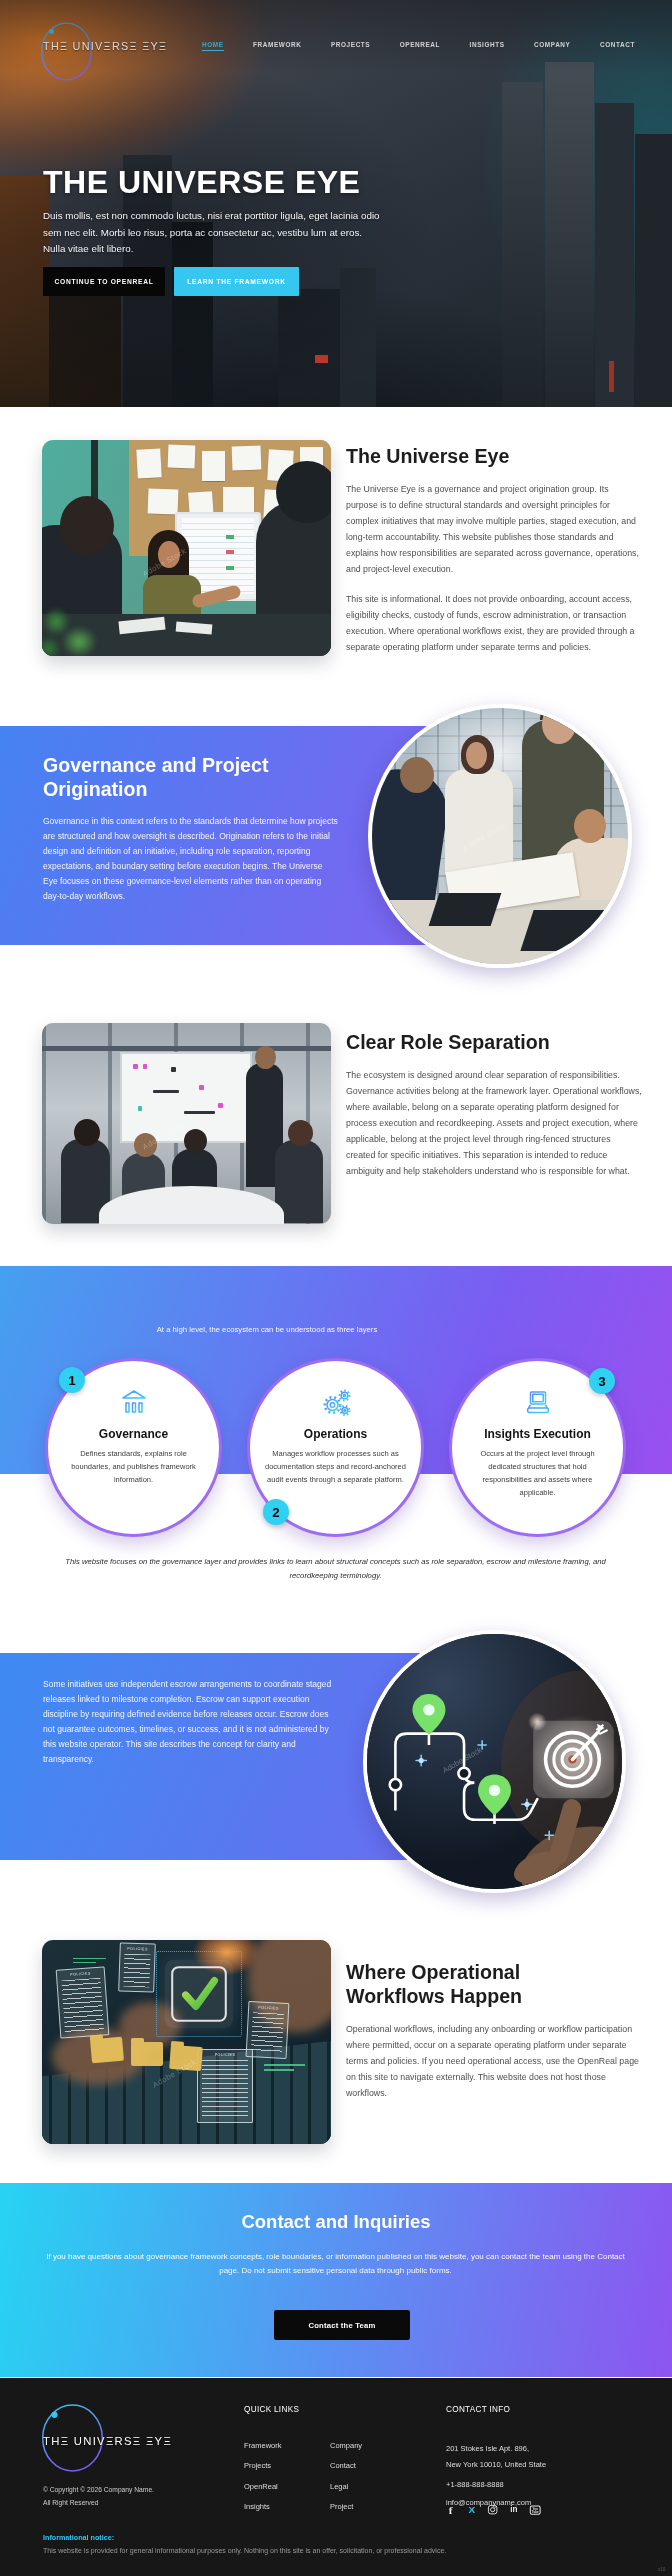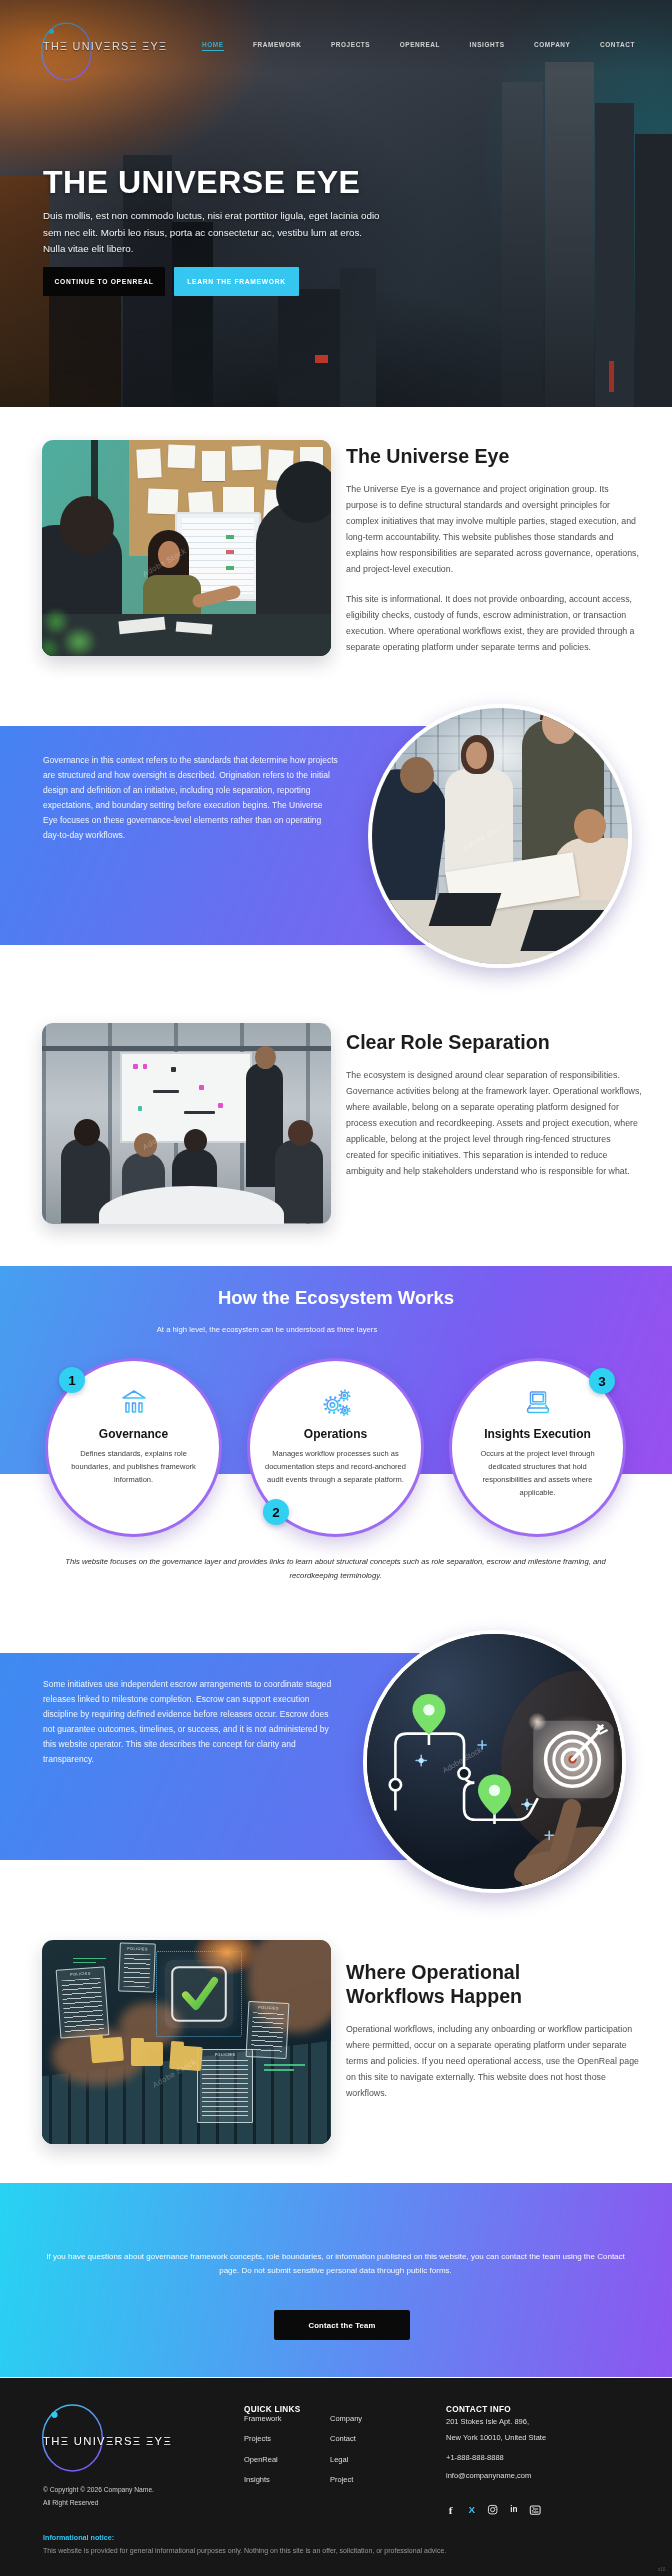--- a/index.html
+++ b/index.html
@@ -157,21 +157,21 @@
   .eco-note{position:absolute;left:42px;top:1555px;width:587px;text-align:center;font-style:italic;
             font-size:7.7px;line-height:14px;color:#2e2e30;font-weight:500;}
 
   
   .contact-title{position:absolute;left:0;top:2211px;width:672px;text-align:center;color:#fff;font-size:18.5px;font-weight:700;}
   .contact-body{position:absolute;left:42px;top:2250px;width:587px;text-align:center;color:rgba(255,255,255,.96);
                 font-size:8px;line-height:14.4px;}
 
   
   .footer{position:absolute;left:0;top:2378px;width:672px;height:198px;background:#171718;}
-  .ft-col-title{color:#fff;font-size:8.2px;font-weight:700;letter-spacing:0.3px;margin:0 0 0 0;}
+  .ft-col-title{color:#fff;font-size:8.2px;font-weight:400;letter-spacing:0.3px;margin:0 0 27px 0;}
   .ft-link{display:block;color:#dedede;font-size:7.5px;margin-bottom:11.3px;text-decoration:none;cursor:pointer;}
   .ft-text{color:#dedede;font-size:7.5px;line-height:15.5px;}
   .ft-copy{position:absolute;left:43px;top:2483px;color:#cfcfcf;font-size:6.7px;line-height:13.4px;}
   .socials{position:absolute;left:444px;top:2503px;display:flex;gap:7.7px;align-items:center;}
   .soc{width:13.4px;height:13.4px;display:flex;align-items:center;justify-content:center;color:#e8e8e8;
        font-weight:700;font-size:9.8px;cursor:pointer;}
   .soc.x{color:#35c7f0;}
   .notice-title{position:absolute;left:43px;top:2533px;color:#2bc8f5;font-size:7.2px;font-weight:700;}
   .notice-body{position:absolute;left:43px;top:2547px;width:567px;color:#9a9a9a;font-size:7px;}
   .watermark{position:absolute;left:658px;top:2567px;color:#5a5a5a;font-size:4.6px;}
@@ -267,20 +267,21 @@
     <div class="wm" style="left:98px;top:118px;">Adobe Stock</div>
   </div>
   <div class="txt-col" style="left:346px;top:444px;width:293px;">
     <h2 class="h2">The Universe Eye</h2>
     <p class="body-txt">The Universe Eye is a governance and project origination group. Its purpose is to define structural standards and oversight principles for complex initiatives that may involve multiple parties, staged execution, and long-term accountability. This website publishes those standards and explains how responsibilities are separated across governance, operations, and project-level execution.</p>
     <p class="body-txt">This site is informational. It does not provide onboarding, account access, eligibility checks, custody of funds, escrow administration, or transaction execution. Where operational workflows exist, they are provided through a separate operating platform under separate terms and policies.</p>
   </div>
 
   <div class="band band-governance"></div>
   <div class="txt-col on-grad" style="left:43px;top:753px;width:296px;">
+    <h2 class="h2" style="width:247px;">Governance and Project Origination</h2>
     <p class="body-txt">Governance in this context refers to the standards that determine how projects are structured and how oversight is described. Origination refers to the initial design and definition of an initiative, including role separation, reporting expectations, and boundary setting before execution begins. The Universe Eye focuses on these governance-level elements rather than on operating day-to-day workflows.</p>
   </div>
   <div class="photo photo-circle ph-gov">
     <div class="pg-man-l"></div>
       <div class="pg-head-ml"></div>
     <div class="pg-man-r"></div>
       <div class="pg-hair-mr"></div>
       <div class="pg-head-mr"></div>
     <div class="pg-woman"></div>
       <div class="pg-head-w"></div>
@@ -318,21 +319,20 @@
     <div class="pr-shead" style="left:246px;top:97px;width:25px;height:26px;background:#4a332a;"></div>
     <div class="pr-table"></div>
     <div class="wm" style="left:98px;top:108px;">Adobe Stock</div>
   </div>
   <div class="txt-col" style="left:346px;top:1030px;width:296px;">
     <h2 class="h2">Clear Role Separation</h2>
     <p class="body-txt">The ecosystem is designed around clear separation of responsibilities. Governance activities belong at the framework layer. Operational workflows, where available, belong on a separate operating platform designed for process execution and recordkeeping. Assets and project execution, where applicable, belong at the project level through ring-fenced structures created for specific initiatives. This separation is intended to reduce ambiguity and help stakeholders understand who is responsible for what.</p>
   </div>
 
   <div class="band band-ecosystem"></div>
-  <div class="eco-title">How the Ecosystem Works</div>
   <div class="eco-sub">At a high level, the ecosystem can be understood as three layers</div>
 
   <div class="eco-circle" style="left:247px;">
     <div class="eco-icon">
       <svg width="32" height="30" viewBox="0 0 64 60" fill="none" stroke="url(#icg)" stroke-width="3">
         <circle cx="25" cy="34" r="11"></circle>
           <circle cx="25" cy="34" r="4.5"></circle>
         <circle cx="25" cy="34" r="15.5" stroke-width="5" stroke-dasharray="4 5.5"></circle>
         <circle cx="49" cy="15" r="6.5"></circle>
           <circle cx="49" cy="15" r="2.2"></circle>
@@ -470,20 +470,21 @@
     <div class="pf-gtxt" style="left:222px;top:124px;width:41px;"></div>
     <div class="pf-gtxt" style="left:222px;top:129px;width:30px;"></div>
     <div class="wm" style="left:108px;top:129px;">Adobe Stock</div>
   </div>
   <div class="txt-col" style="left:346px;top:1960px;width:296px;">
     <h2 class="h2" style="width:222px;">Where Operational Workflows Happen</h2>
     <p class="body-txt">Operational workflows, including any onboarding or workflow participation where permitted, occur on a separate operating platform under separate terms and policies. If you need operational access, use the OpenReal page on this site to navigate externally. This website does not host those workflows.</p>
   </div>
 
   <div class="band band-contact"></div>
+  <div class="contact-title">Contact and Inquiries</div>
   <div class="contact-body">If you have questions about governance framework concepts, role boundaries, or information published on this website, you can contact the team using the Contact page. Do not submit sensitive personal data through public forms.</div>
   <button class="btn btn-contact">Contact the Team</button>
 
   <div class="footer"></div>
   <svg class="abs" style="left:39px;top:2402px;" width="67" height="72" viewBox="0 0 130 140">
     <ellipse cx="65" cy="70" rx="58" ry="64" fill="none" stroke="url(#lg)" stroke-width="3"></ellipse>
     <circle cx="30" cy="25" r="6" fill="#35c7f0"></circle>
   </svg>
   <div class="abs logo-text" style="left:43px;top:2435px;font-size:11.3px;">THΞ UNIVΞRSΞ ΞYΞ</div>
   <div class="ft-copy">

